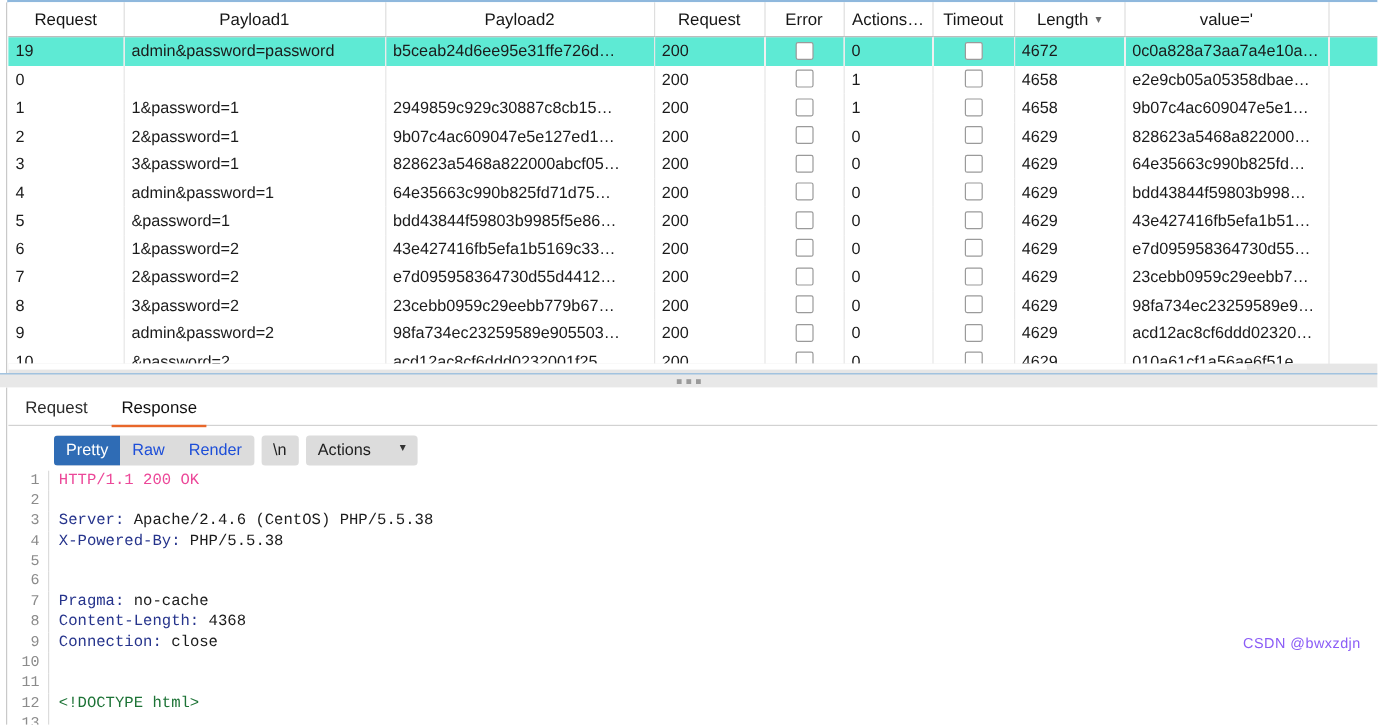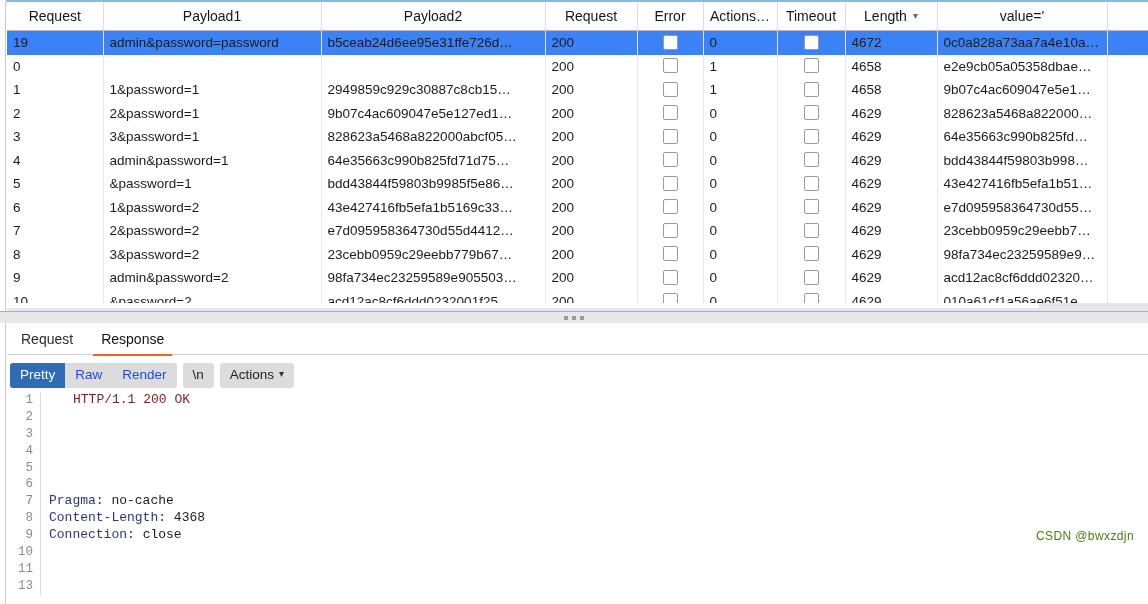--- a/index.html
+++ b/index.html
@@ -71,21 +71,21 @@
     height: 23.5px;
     border-right: 1px solid #e6e6e6;
     padding: 0 6px;
     font-size: 13.5px;
     color: #1b1b1b;
     white-space: nowrap;
     overflow: hidden;
     text-overflow: clip;
   }
   table.grid td.last { border-right: none; }
-  table.grid tr.sel td { background: #3b82f6; }
+  table.grid tr.sel td { background: #5eead4; }
   .c-left { text-align: left; }
   .c-center { text-align: center; }
 
   .sort-caret {
     display: inline-block;
     margin-left: 6px;
     position: relative;
     top: -2px;
     color: #6a6a6a;
     font-size: 10px;
@@ -200,20 +200,21 @@
     top: 40px;
     display: flex;
     align-items: center;
     gap: 6px;
   }
   .seg {
     display: flex;
     background: #dcdcdc;
     border-radius: 3px;
     overflow: hidden;
+    margin-left: 35px;
   }
   .seg .b {
     padding: 4px 10px 5px 10px;
     font-size: 13.5px;
     color: #1d4ed8;
     cursor: default;
     line-height: 16px;
   }
   .seg .b.on {
     background: #2f6cb5;
@@ -221,21 +222,21 @@
   }
   .pill {
     background: #dcdcdc;
     border-radius: 3px;
     padding: 4px 10px 5px 10px;
     font-size: 13.5px;
     color: #1e1e1e;
     cursor: default;
     line-height: 16px;
   }
-  .pill.actions { display: flex; align-items: center; gap: 5px; }
+  .pill.actions { display: flex; align-items: center; gap: 24px; }
   .pill .caret { font-size: 10px; color: #333; position: relative; top: -1px; }
 
   
   #code-view {
     position: absolute;
     left: 7px;
     top: 69px;
     width: 1141px;
     height: 212px;
     background: #ffffff;
@@ -257,31 +258,31 @@
     font-size: 12.5px;
     box-sizing: border-box;
     border-right: 1px solid #dcdcdc;
     line-height: 16.9px;
   }
   .code-row .src {
     padding-left: 8px;
     white-space: pre;
     line-height: 16.9px;
   }
-  .code-row.first .src { color: #7f1d1d; margin-left: 24px; }
+  .code-row.first .src { color: #ec4899; }
   .hname { color: #26348c; }
   .hval  { color: #1b1b1b; }
   .doctype { color: #1d7336; }
 
   .watermark {
     position: absolute;
     right: 14px;
     bottom: 14px;
     font-size: 12px;
-    color: #4d7c0f;
+    color: #8b5cf6;
     font-family: "Liberation Sans", sans-serif;
     letter-spacing: .4px;
   }
 </style>
 </head>
 <body>
 
 <div id="results-panel">
 
   <div class="left-rail"></div>
@@ -494,23 +495,25 @@
   <div id="code-view">
       <div class="code-row first">
         <span class="gutter">1</span>
         <span class="src">HTTP/1.1 200 OK</span>
       </div>
       <div class="code-row">
         <span class="gutter">2</span>
       </div>
       <div class="code-row">
         <span class="gutter">3</span>
+        <span class="src"><span class="hname">Server:</span><span class="hval"> Apache/2.4.6 (CentOS) PHP/5.5.38</span></span>
       </div>
       <div class="code-row">
         <span class="gutter">4</span>
+        <span class="src"><span class="hname">X-Powered-By:</span><span class="hval"> PHP/5.5.38</span></span>
       </div>
       <div class="code-row">
         <span class="gutter">5</span>
       </div>
       <div class="code-row">
         <span class="gutter">6</span>
       </div>
       <div class="code-row">
         <span class="gutter">7</span>
         <span class="src"><span class="hname">Pragma:</span><span class="hval"> no-cache</span></span>
@@ -524,19 +527,23 @@
         <span class="src"><span class="hname">Connection:</span><span class="hval"> close</span></span>
       </div>
       <div class="code-row">
         <span class="gutter">10</span>
       </div>
       <div class="code-row">
         <span class="gutter">11</span>
         <span class="src"></span>
       </div>
       <div class="code-row">
+        <span class="gutter">12</span>
+        <span class="src doctype">&lt;!DOCTYPE html&gt;</span>
+      </div>
+      <div class="code-row">
         <span class="gutter">13</span>
         <span class="src"></span>
       </div>
     </div>
 
   <div class="watermark">CSDN @bwxzdjn</div>
 </div>
 
 </body></html>

